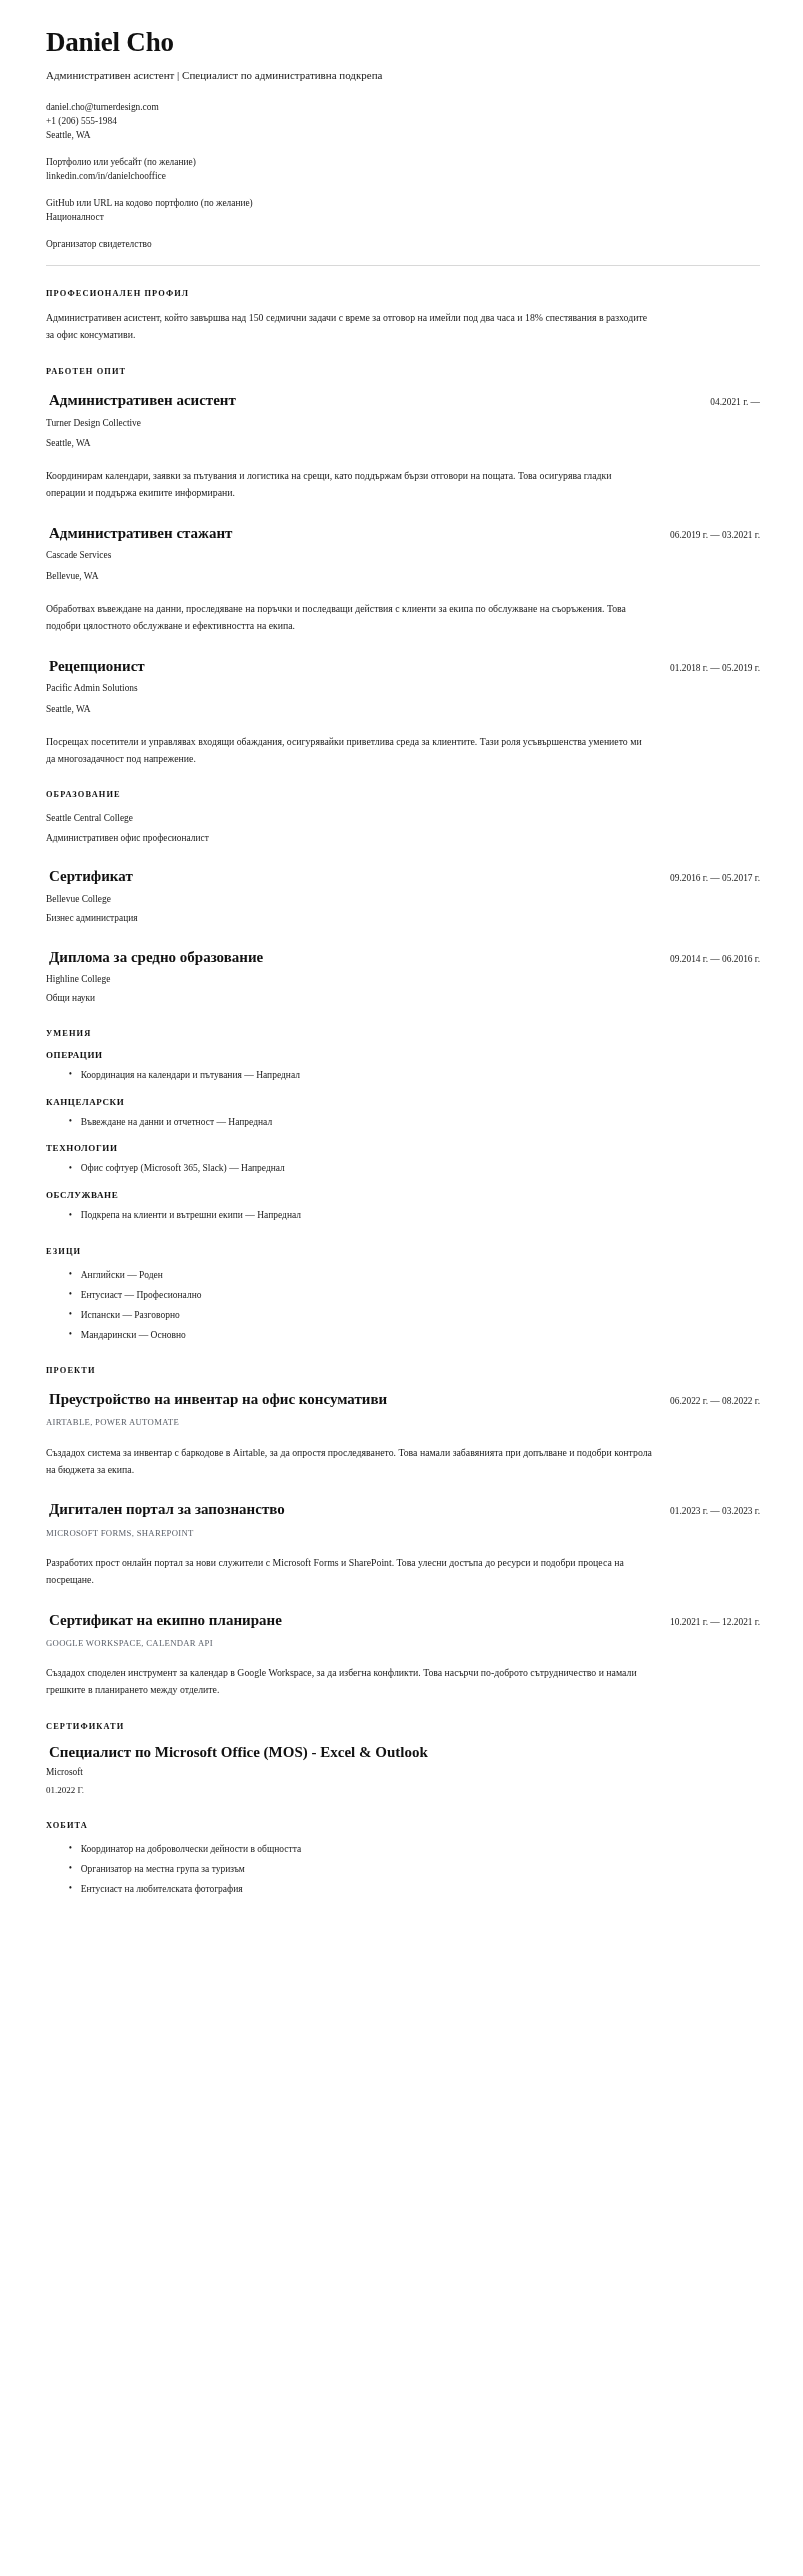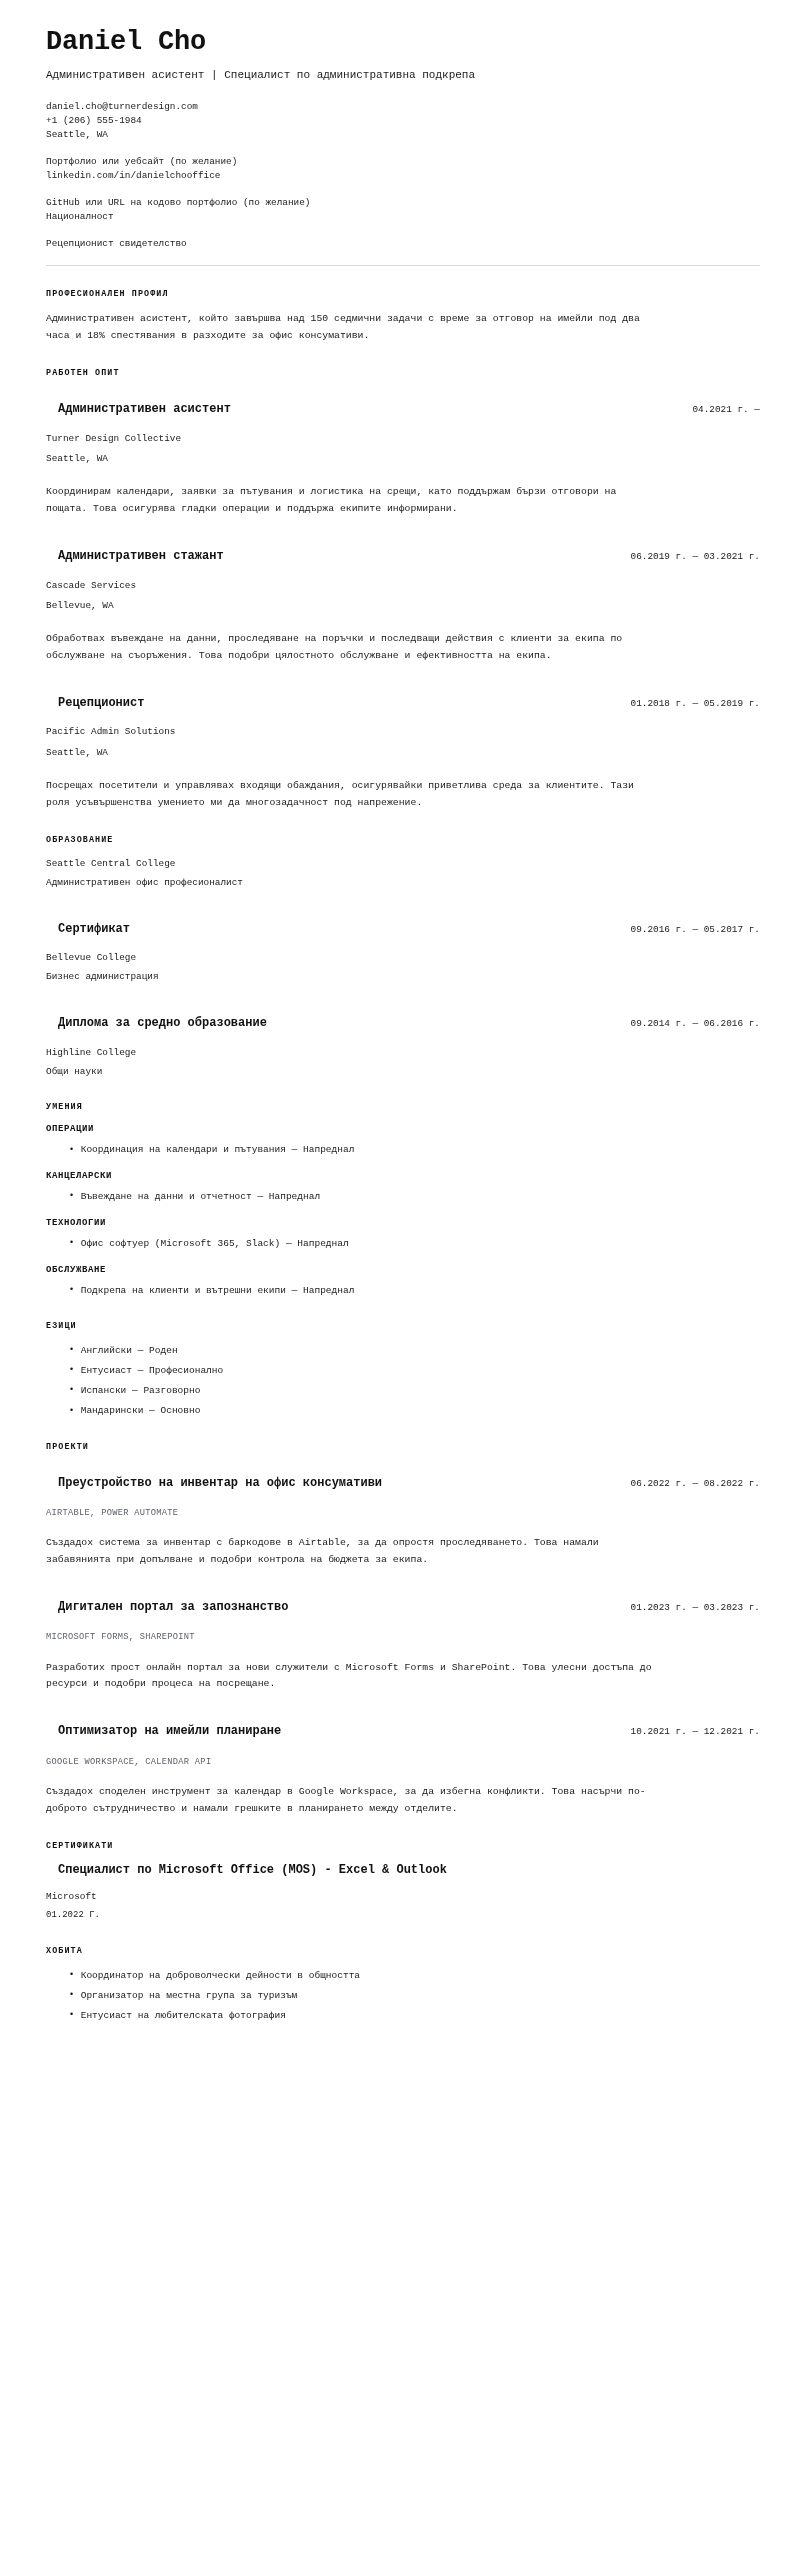--- a/index.html
+++ b/index.html
@@ -1,21 +1,21 @@
 <!DOCTYPE html>
 <html style="font-size:10.7px"><head>
 <meta charset="utf-8">
 <style>
   * { box-sizing: border-box; }
   html, body { margin:0; padding:0; }
   body {
     width:803px; min-height:2576px; background:#ffffff;
     font-family:"Liberation Serif", serif; color:#1a1a1a;
   }
-  .page { padding:27px 34px 27px 46px;font-family:Liberation Mono, monospace; }
+  .page { padding:27px 34px 27px 46px; }
 
   
   .name {
     font-size:27px; font-weight:700; letter-spacing:-0.2px;
     line-height:1.12; margin:0 0 10.7px 0; color:#111;
   }
   .headline { font-size:11px; line-height:1.45; margin:0 0 16px 0; color:#1a1a1a; }
   .contact-row {
     font-size:9.4px; line-height:1.5; color:#1a1a1a;
     margin:0 0 12.7px 0; display:flex; flex-wrap:wrap; align-items:baseline;flex-direction:column;
@@ -33,21 +33,21 @@
   }
   .summary { font-size:9.8px; line-height:1.72; margin:0; max-width:602px; }
 
   
   .entry { margin-bottom:19px; }
   .entry:last-child { margin-bottom:0; }
   .entry-head {
     display:flex; justify-content:space-between; align-items:baseline;
     width:714px; gap:13.4px;
   }
-  .entry-title { font-size:12px; font-weight:700; line-height:1.3; color:#111; margin:12px; }
+  .entry-title { font-size:15px; font-weight:700; line-height:1.3; color:#111; margin:3px; }
   .entry-date { font-size:9.4px; color:#1a1a1a; white-space:nowrap; text-align:right; }
   .entry-org { font-size:9.4px; line-height:1.55; margin:2px 0 0 0; color:#1a1a1a; }
   .entry-loc { font-size:9.4px; line-height:1.55; margin:6px 0 0 0; color:#1a1a1a; }
   .entry-field { font-size:9.4px; line-height:1.55; margin:4.7px 0 0 0; color:#1a1a1a; }
   .entry-stack {
     font-size:8.7px; letter-spacing:0.3px; text-transform:uppercase;
     margin:4.7px 0 0 0; color:#5a5f68;
   }
   .entry-desc {
     font-size:9.8px; line-height:1.72; margin:17.4px 0 0 0; max-width:606px;
@@ -91,21 +91,21 @@
       <span class="ci">Портфолио или уебсайт (по желание)</span>
       <span class="ci">linkedin.com/in/danielchooffice</span>
     </div>
 
     <div class="contact-row">
       <span class="ci">GitHub или URL на кодово портфолио (по желание)</span>
       <span class="ci">Националност</span>
     </div>
 
     <div class="contact-row">
-      <span class="ci">Рецепционист свидетелство</span>
+      <span class="ci">Организатор свидетелство</span>
     </div>
 
     <hr class="rule">
   </header>
 
   <section class="section">
     <h2 class="section-title">ПРОФЕСИОНАЛЕН ПРОФИЛ</h2>
     <p class="summary">Административен асистент, който завършва над 150 седмични задачи с време за отговор на имейли под два часа и 18% спестявания в разходите за офис консумативи.</p>
   </section>
 
@@ -228,21 +228,21 @@
       <div class="entry-head">
         <span class="entry-title">Дигитален портал за запознанство</span>
         <span class="entry-date">01.2023 г. — 03.2023 г.</span>
       </div>
       <div class="entry-stack">MICROSOFT FORMS, SHAREPOINT</div>
       <p class="entry-desc">Разработих прост онлайн портал за нови служители с Microsoft Forms и SharePoint. Това улесни достъпа до ресурси и подобри процеса на посрещане.</p>
     </div>
 
     <div class="entry">
       <div class="entry-head">
-        <span class="entry-title">Оптимизатор на имейли планиране</span>
+        <span class="entry-title">Сертификат на екипно планиране</span>
         <span class="entry-date">10.2021 г. — 12.2021 г.</span>
       </div>
       <div class="entry-stack">GOOGLE WORKSPACE, CALENDAR API</div>
       <p class="entry-desc">Създадох споделен инструмент за календар в Google Workspace, за да избегна конфликти. Това насърчи по-доброто сътрудничество и намали грешките в планирането между отделите.</p>
     </div>
   </section>
 
   <section class="section">
     <h2 class="section-title">СЕРТИФИКАТИ</h2>
 

